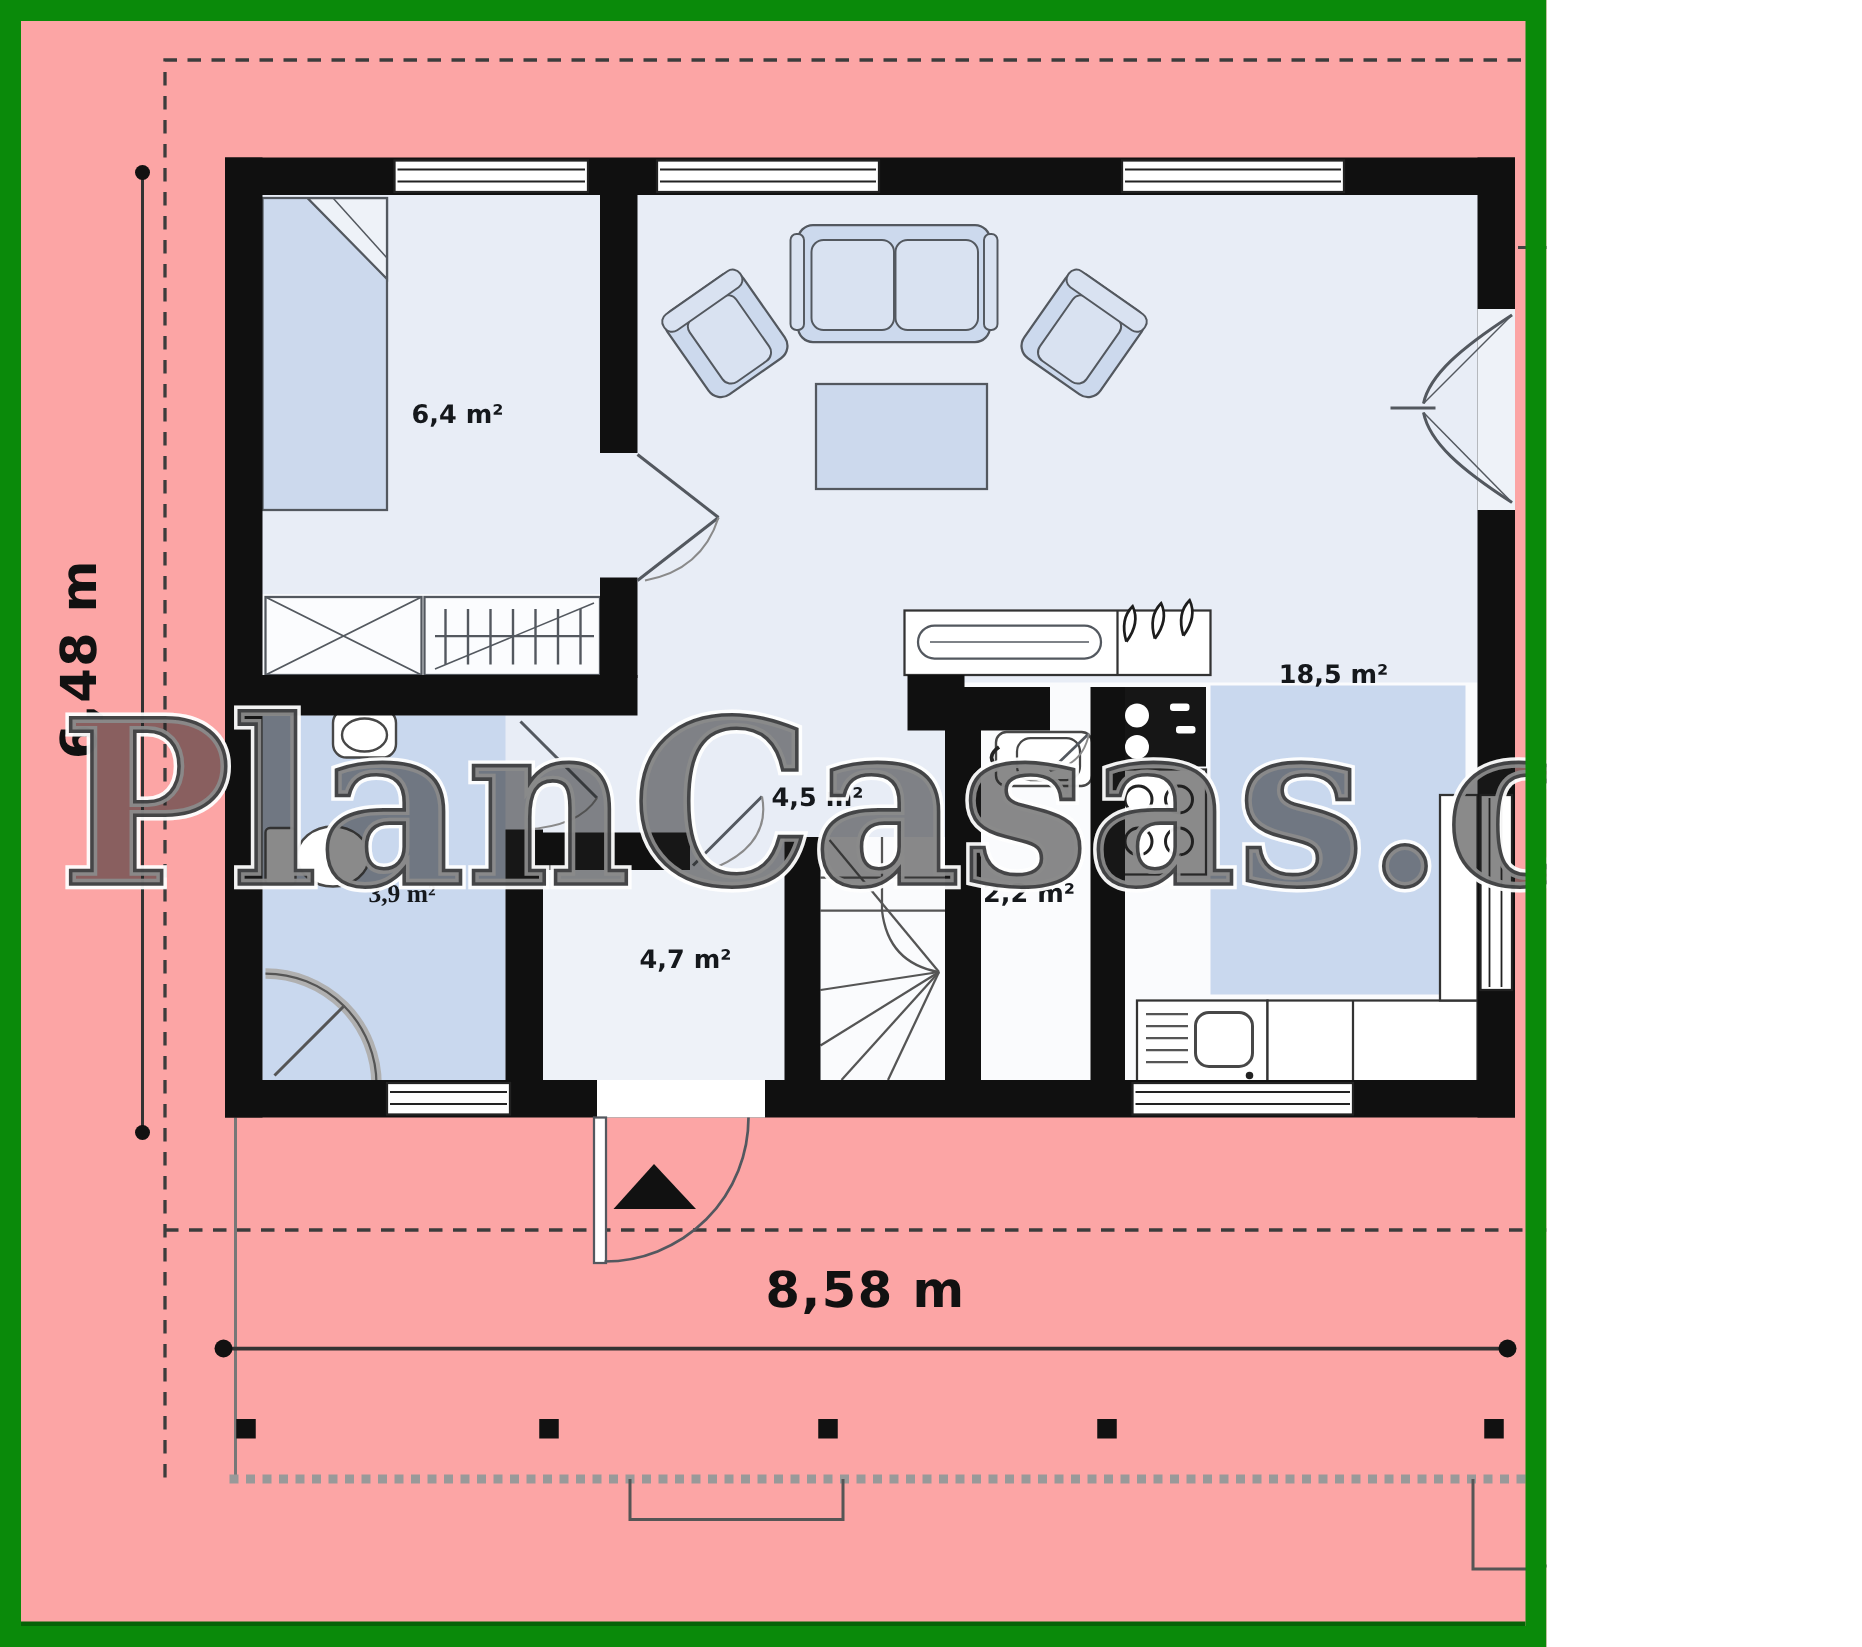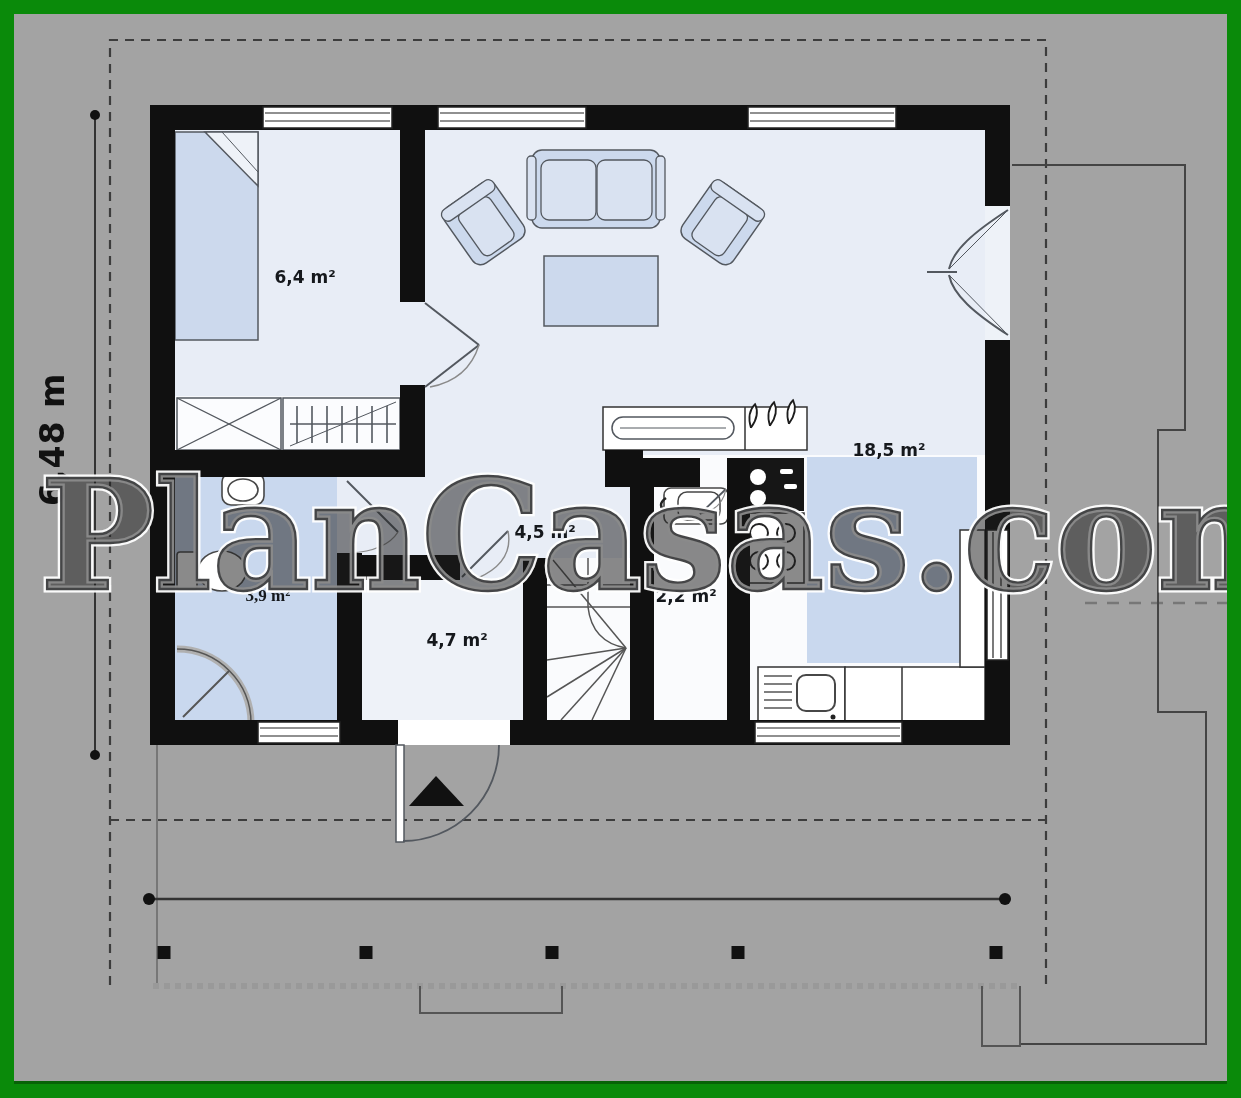--- a/index.html
+++ b/index.html
@@ -5,21 +5,21 @@
   :root{
     --frame_green:#0a8a0a;
     --wall_black:#101010;
     --floor_light:#e8edf6;
     --floor_blue:#c9d8ee;
     --furniture_fill:#ccd9ed;
     --line_gray:#444444;
   }
   html,body{margin:0;padding:0;background:#fff;}
   .stage{
-    position:relative;width:1241px;height:1098px;background:#a3a3a3;
+    position:relative;width:1031px;height:1098px;background:#fca5a5;
     overflow:hidden;font-family:"DejaVu Sans","Liberation Sans",sans-serif;
   }
   .frame{
     position:absolute;inset:0;border:14px solid var(--frame_green);
     box-shadow:inset 0 -3px 0 #076207;pointer-events:none;z-index:40;
   }
   svg.plan{position:absolute;left:0;top:0;z-index:5;}
   .wall{fill:var(--wall_black);}
   .fl{fill:var(--floor_light);}
   .fb{fill:var(--floor_blue);}
@@ -292,17 +292,18 @@
     </g>
   </svg>
 
   <div class="area" style="left:255px;top:267px;">6,4 m²</div>
   <div class="area" style="left:839px;top:440px;">18,5 m²</div>
   <div class="area" style="left:495px;top:522px;">4,5 m²</div>
   <div class="area" style="left:218px;top:586px;font-family:Liberation Serif, serif;">3,9 m²</div>
   <div class="area" style="left:407px;top:630px;">4,7 m²</div>
   <div class="area" style="left:636px;top:586px;">2,2 m²</div>
 
+  <div class="dim dim-w">8,58 m</div>
   <div class="dim dim-h">6,48 m</div>
 
   <div class="wm under">PlanCasas.com</div>
   <div class="wm over">PlanCasas.com</div>
 </div>
 
 </body></html>

